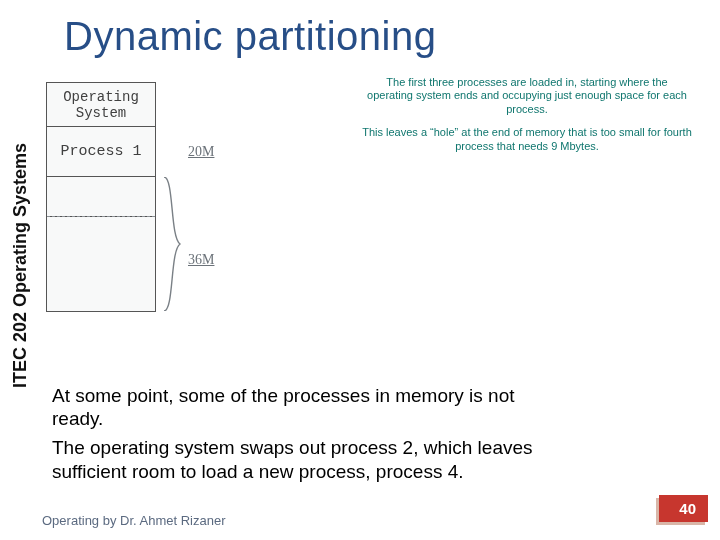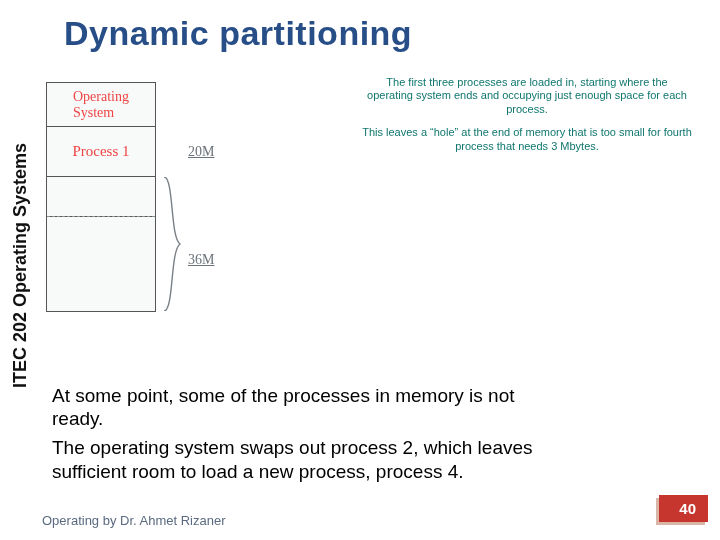--- a/index.html
+++ b/index.html
@@ -5,22 +5,22 @@
   * { box-sizing: border-box; margin: 0; padding: 0; }
   body {
     width: 720px; height: 540px;
     font-family: Arial, Helvetica, sans-serif;
     background: #fff;
     position: relative;
     overflow: hidden;
   }
   .title {
     color: #274e87;
-    font-size: 34px;
-    font-weight: 700;
+    font-size: 40px;
+    font-weight: 400;
     padding: 14px 0 6px 64px;
     letter-spacing: 0.5px;
   }
   .vlabel {
     position: absolute;
     left: 8px; top: 80px;
     width: 26px; height: 370px;
     display: flex; align-items: center; justify-content: center;
   }
   .vlabel span {
@@ -42,23 +42,24 @@
     width: 200px;
   }
   .memcol {
     width: 110px;
     border: 1px solid #555;
     background: #f8f9f9;
   }
   .memrow {
     border-bottom: 1px solid #555;
     display: flex; align-items: center; justify-content: center;
-    font-family: Liberation Serif, serif;
-    color: #ef4444;
+    font-family: Liberation Mono, monospace;
+    color: #404040;
     font-size: 14px;
+    text-align: center;
     position: relative;
   }
   .memrow:last-child { border-bottom: none; }
   .r-os   { height: 44px; }
   .r-p1   { height: 50px; font-size: 15px; }
   .r-gap1 { height: 40px; }
   .r-gap2 { height: 94px; }
   .r-gap1::after, .r-gap2::after {
     content: "";
     position: absolute;
@@ -167,21 +168,21 @@
     <div class="brace">
       <svg viewBox="0 0 20 134" preserveAspectRatio="none">
         <path d="M2,0 C12,0 8,60 18,67 C8,74 12,134 2,134" fill="none" stroke="#7a8086" stroke-width="1.4"></path>
       </svg>
     </div>
     <div class="sizelabel sz-36">36M</div>
   </div>
 
   <div class="rightpara">
     <p>The first three processes are loaded in, starting where the operating system ends and occupying just enough space for each process.</p>
-    <p>This leaves a “hole” at the end of memory that is too small for fourth process that needs 3 Mbytes.</p>
+    <p>This leaves a “hole” at the end of memory that is too small for fourth process that needs 9 Mbytes.</p>
   </div>
 
   <div class="below">
     <p>At some point, some of the processes in memory is not ready.</p>
     <p>The operating system swaps out process 2, which leaves sufficient room to load a new process, process 4.</p>
   </div>
 
 
 </div>
 

